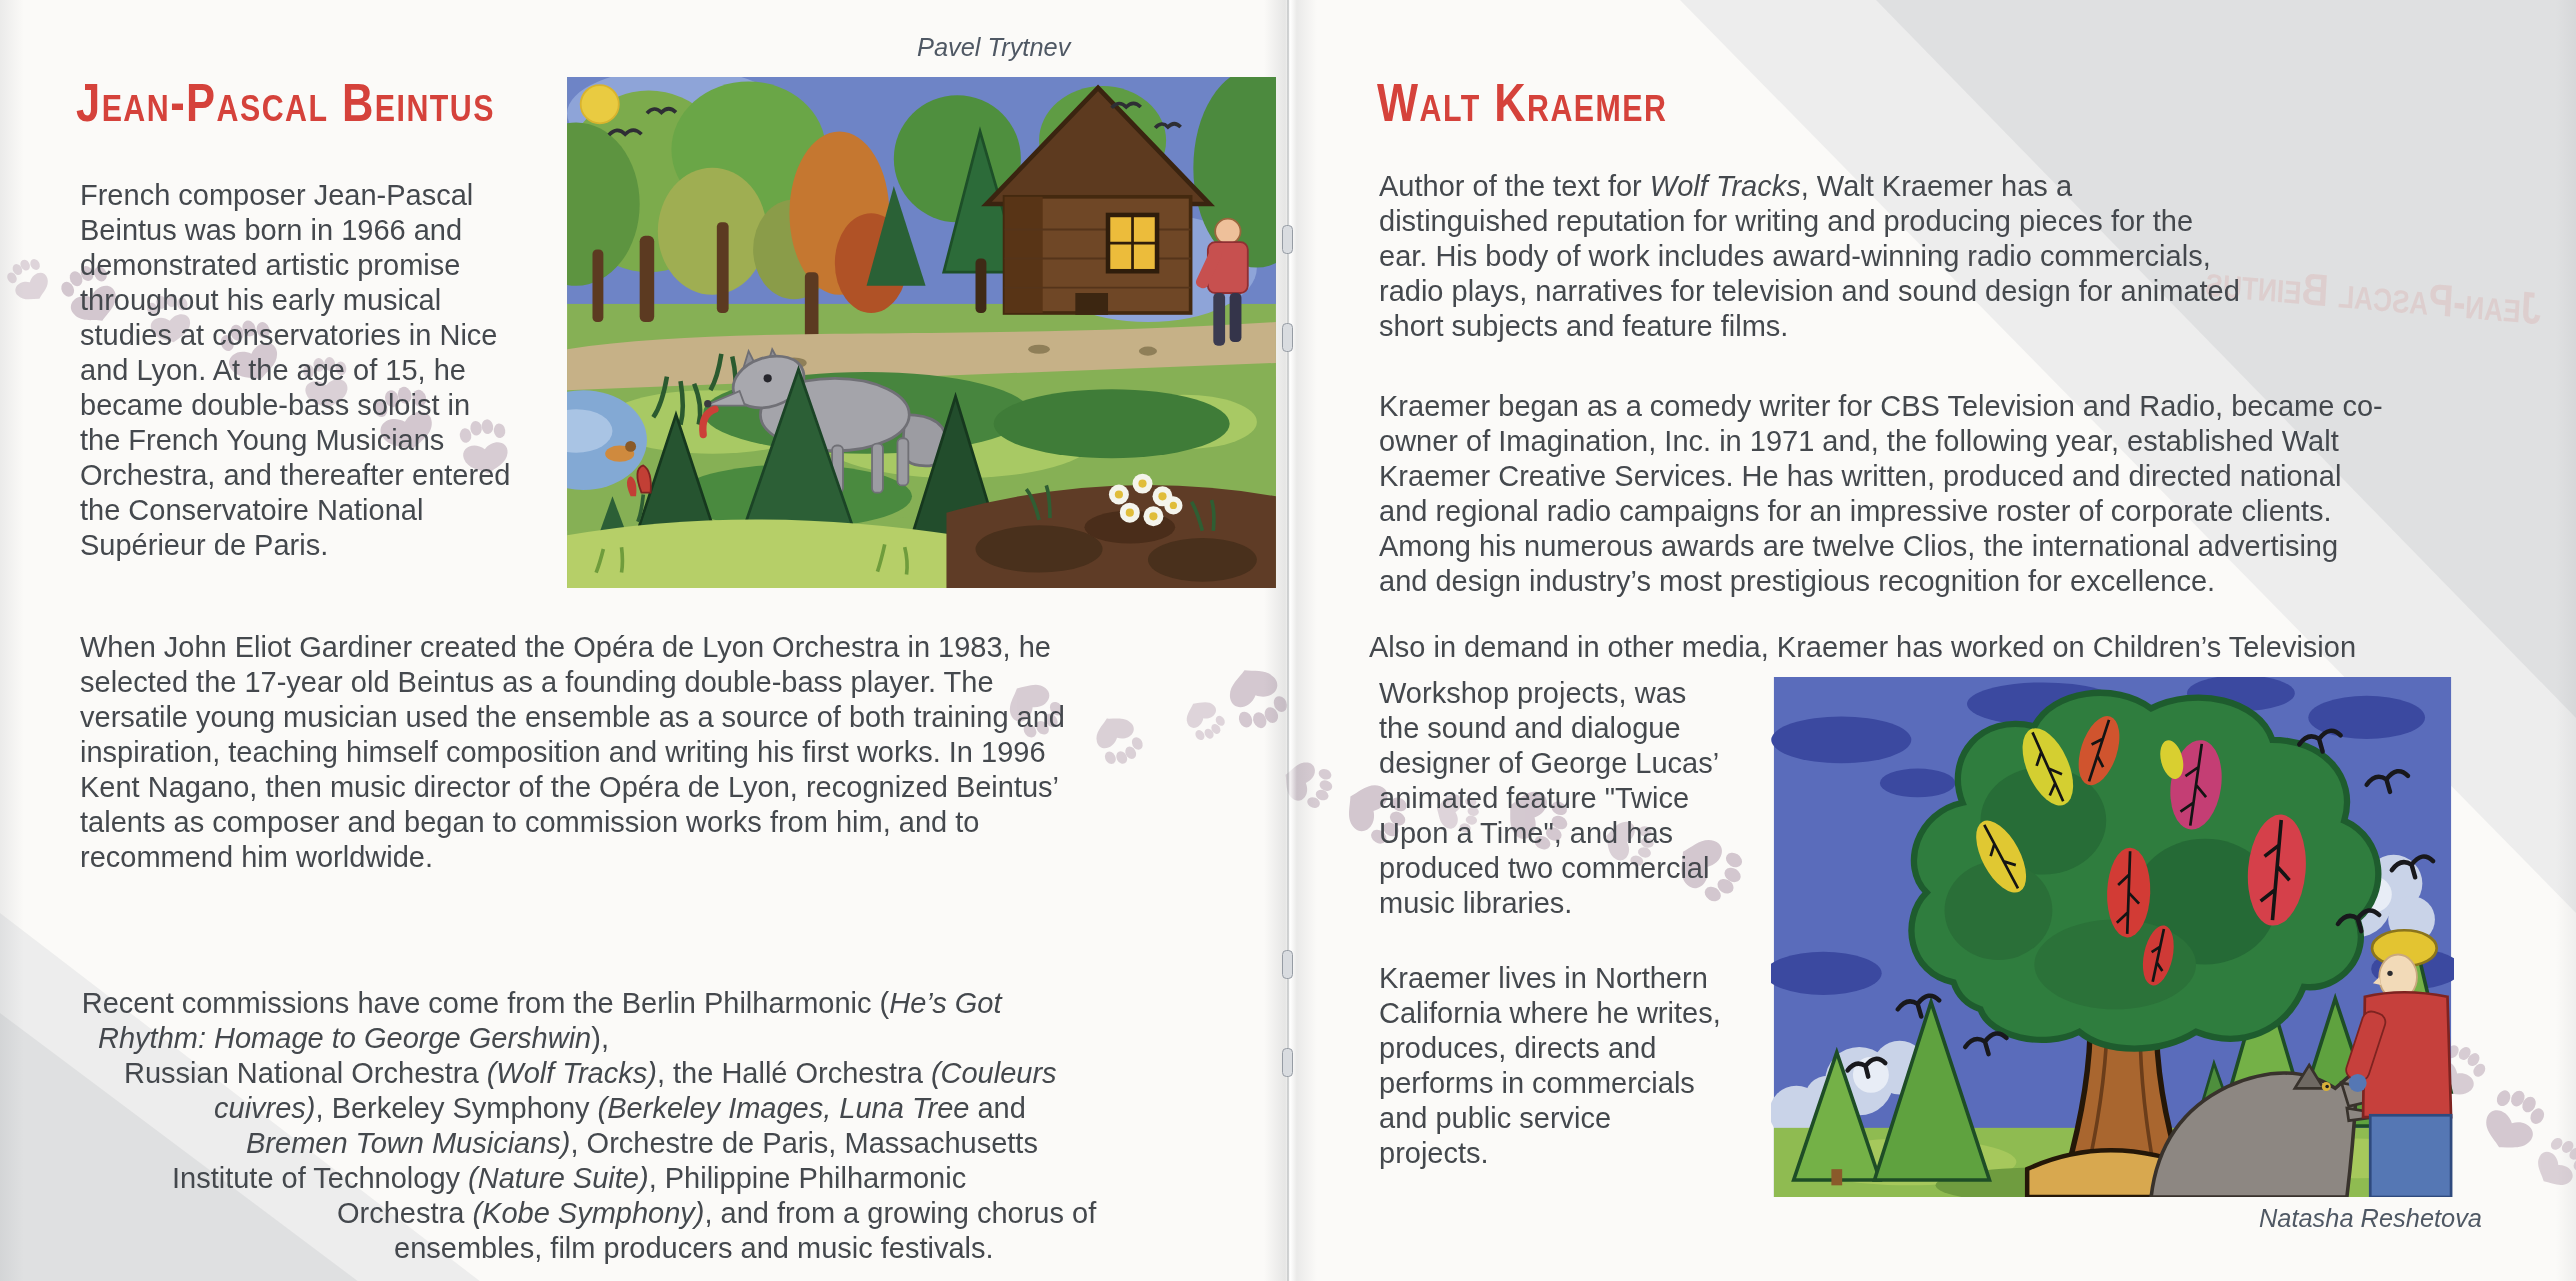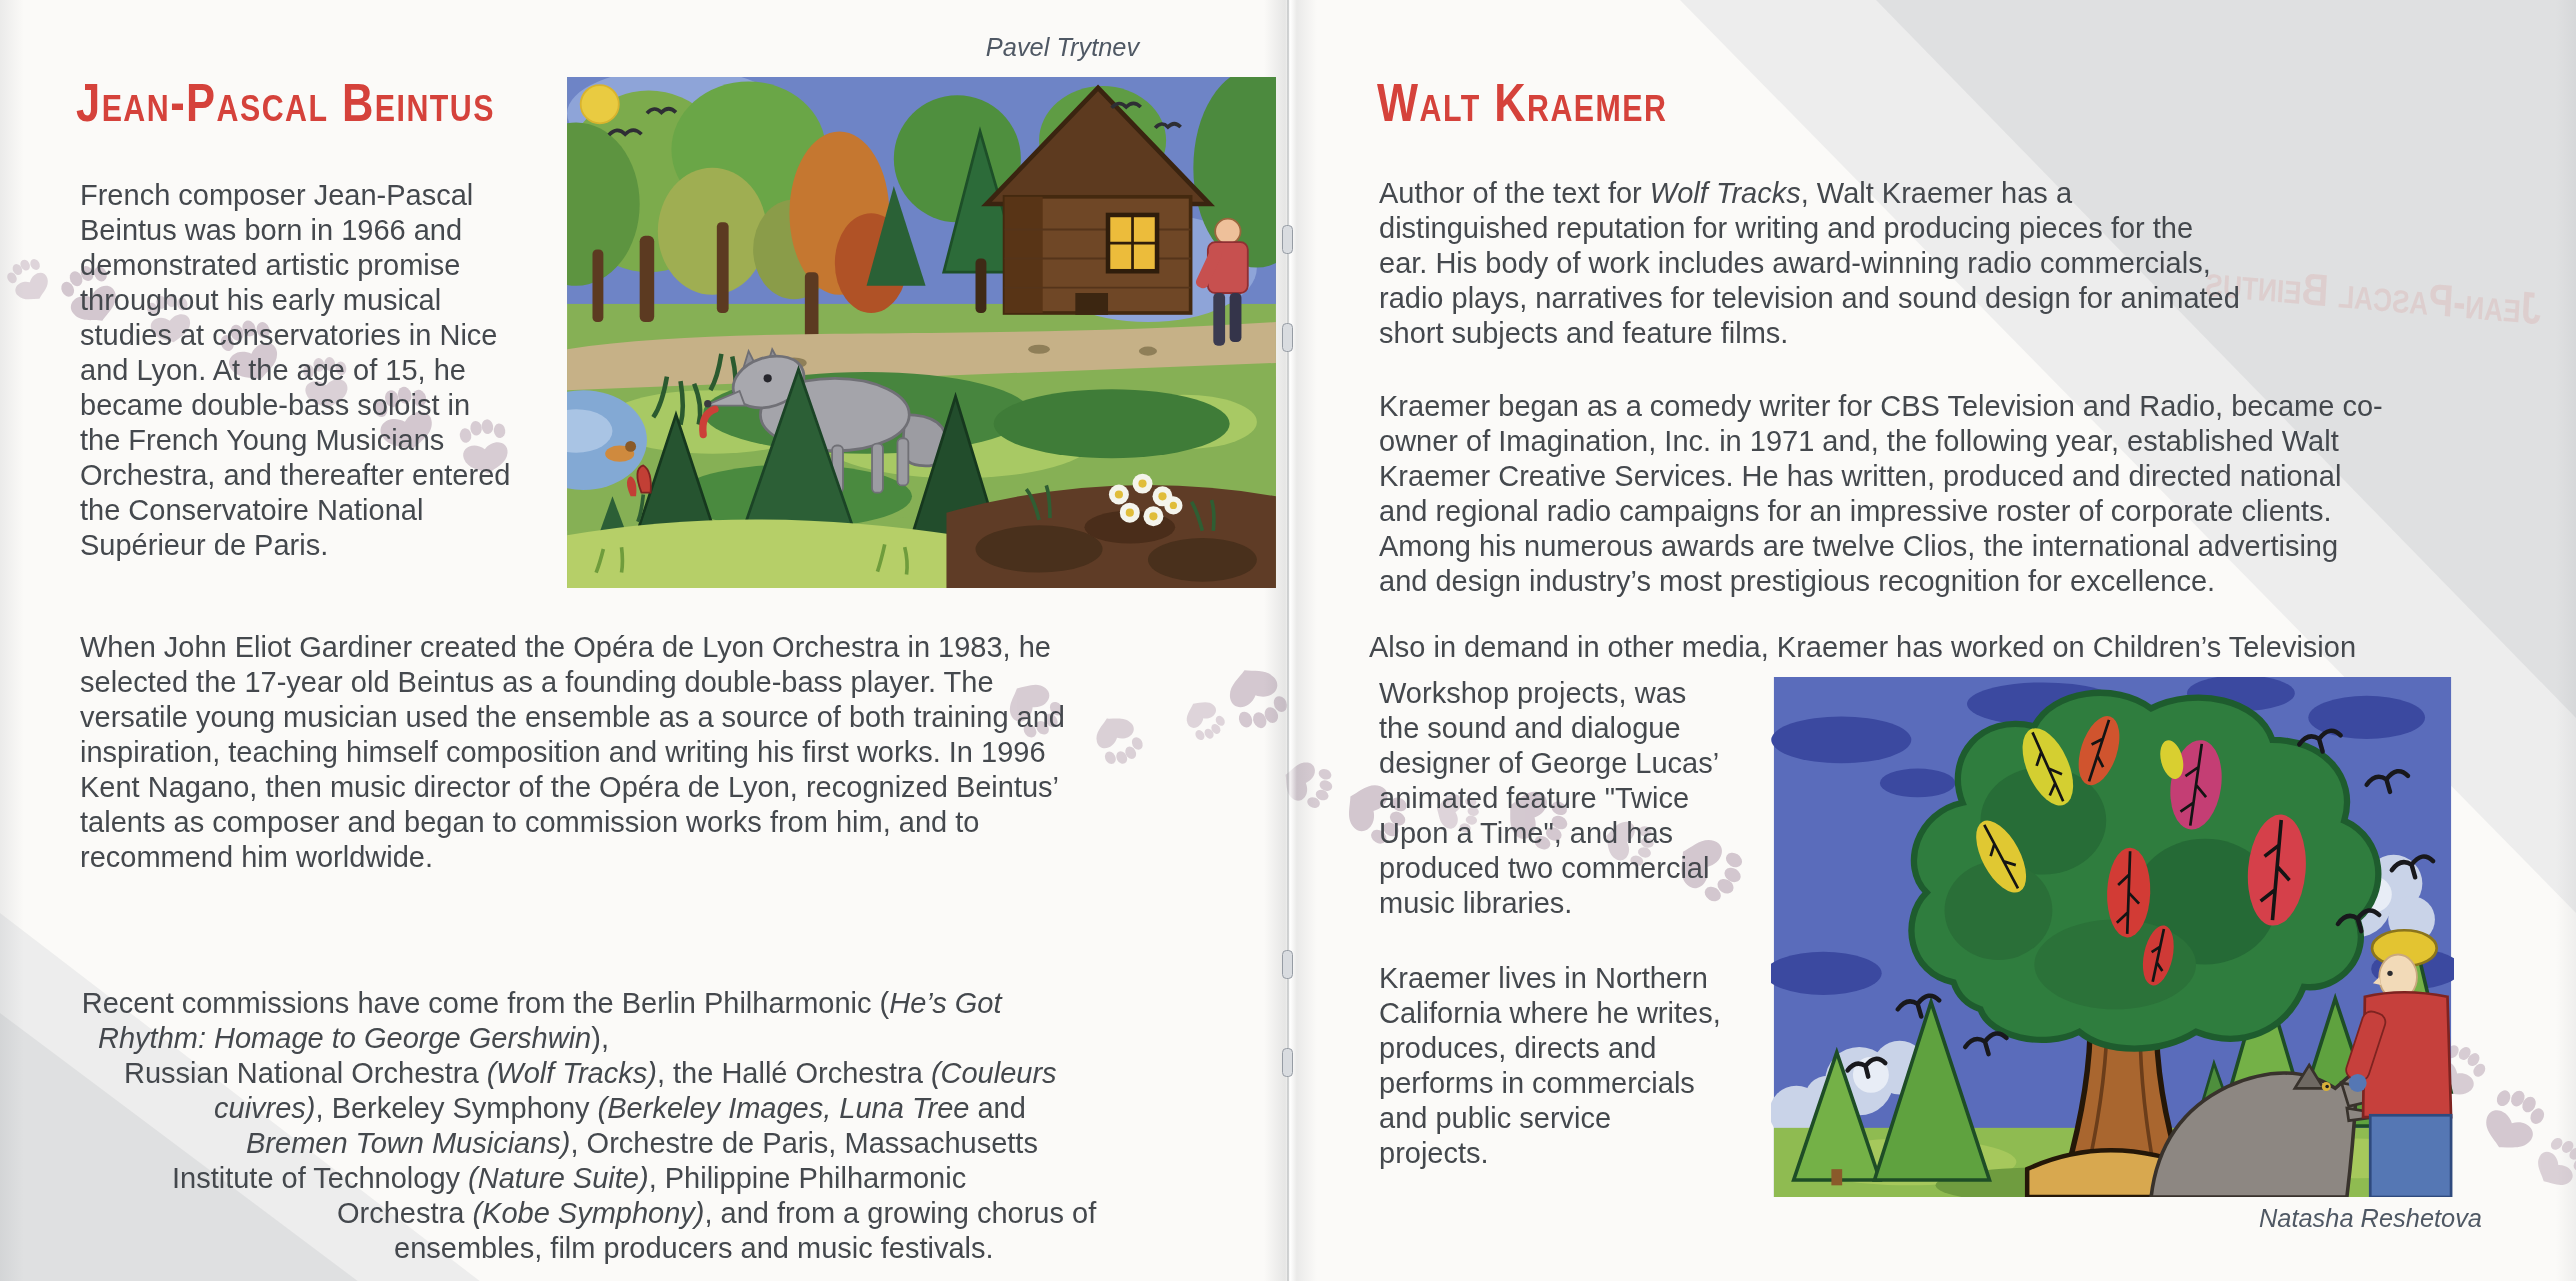--- a/index.html
+++ b/index.html
@@ -39,36 +39,36 @@
     font-weight:700;font-variant:small-caps;letter-spacing:1.8px;
     color:var(--red);font-size:53px;line-height:1;
     transform:scaleX(0.82);transform-origin:left top;
     white-space:nowrap;z-index:4;
   }
   .bodytext{font-size:29px;line-height:35px;z-index:4;}
   .tline{white-space:nowrap;}
   .it{font-style:italic;}
   .credit{font-style:italic;font-size:25.4px;color:var(--credit);z-index:4;}
 
-  #lp-credit{top:33px;left:917px;width:291px;text-align:center;}
+  #lp-credit{top:33px;left:917px;width:291px;text-align:left;}
   #lp-title{top:76px;left:76px;}
   #lp-para1{top:178px;left:80px;}
   #lp-para2{top:630px;left:80px;}
   #lp-para3{top:986px;left:80px;width:1199px;}
   #lp-para3 .tline:nth-child(1){margin-left:1.8px;}
   #lp-para3 .tline:nth-child(2){margin-left:18px;}
   #lp-para3 .tline:nth-child(3){margin-left:44px;}
   #lp-para3 .tline:nth-child(4){margin-left:134px;}
   #lp-para3 .tline:nth-child(5){margin-left:166px;}
   #lp-para3 .tline:nth-child(6){margin-left:92px;}
   #lp-para3 .tline:nth-child(7){margin-left:257px;}
   #lp-para3 .tline:nth-child(8){margin-left:314px;}
 
   #rp-title{top:76px;left:1377px;}
-  #rp-para1{top:176px;left:1379px;}
+  #rp-para1{top:169px;left:1379px;}
   #rp-para2{top:389px;left:1379px;}
   #rp-para3{top:630px;left:1369px;}
   #rp-para4{top:676px;left:1379px;}
   #rp-para5{top:961px;left:1379px;}
   #rp-credit{top:1204px;left:2198px;width:345px;text-align:center;}
 
   
   #lp-painting{left:567px;top:77px;width:709px;height:511px;z-index:3;}
   #rp-painting{left:1771px;top:677px;width:683px;height:520px;z-index:3;}
   #lp-painting svg,#rp-painting svg{display:block;width:100%;height:100%;}

